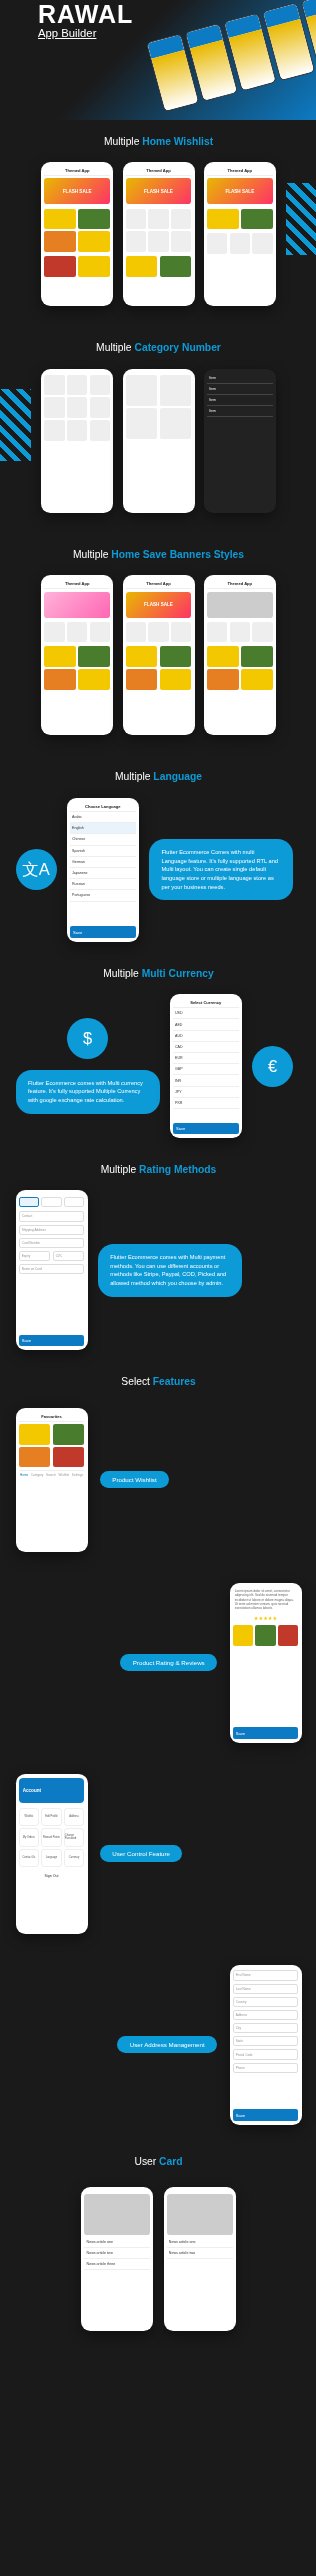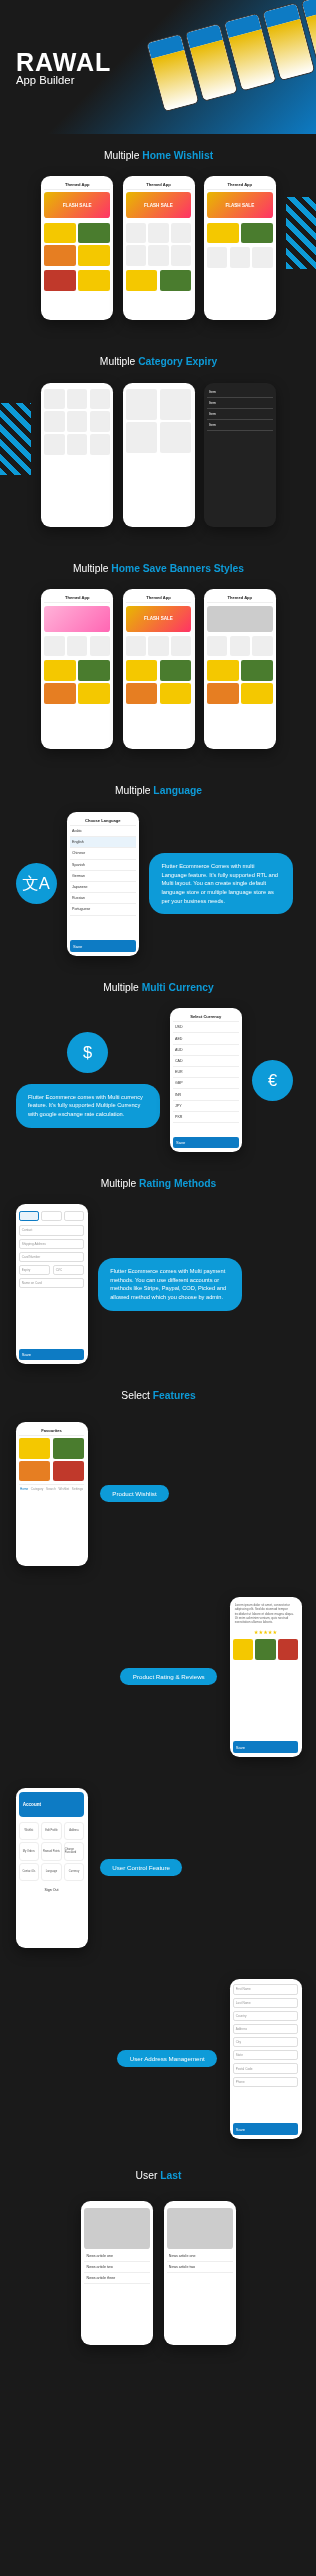--- a/index.html
+++ b/index.html
@@ -4,30 +4,30 @@
 <style>
 * { margin: 0; padding: 0; box-sizing: border-box; }
 body {
   width: 317px;
   background: #1a1a1a;
   font-family: -apple-system, BlinkMacSystemFont, 'Segoe UI', Arial, sans-serif;
   color: #fff;
 }
 .hero {
   position: relative;
-  height: 134px;
+  height: 120px;
   background: linear-gradient(135deg, #1a1a1a 40%, #0d7bc4 100%);
   overflow: hidden;
   display: flex;
-  align-items: center;
-  padding-left: 16px;
+  align-items: flex-start;
+  padding-left: 38px;
 }
 .hero-text { z-index: 2; }
 .hero-title { font-size: 25px; font-weight: 800; letter-spacing: 1px; }
-.hero-sub { font-size: 11.3px; font-weight: 300; margin-top: -2.1px; }
+.hero-sub { font-size: 11.3px; font-weight: 300; margin-top: -2.1px; text-decoration: underline; }
 .hero-phones {
   position: absolute;
   right: -31px;
   top: 15.5px;
   display: flex;
   gap: 4.1px;
   transform: rotate(-15deg);
 }
 .mini-phone {
   width: 36px; height: 72px;
@@ -217,21 +217,21 @@
           <div class="p-item light"></div>
           <div class="p-item light"></div>
         </div>
     </div>
   </div>
 </div>
 
 <div class="section">
   <div class="section-title">
     <span>Multiple</span>
-    <span class="highlight">Category Expiry</span>
+    <span class="highlight">Category Number</span>
   </div>
 </div>
 <div class="rel">
   <div class="stripes left" style="top:20.6px"></div>
   <div class="phone-row">
     <div class="phone">
       <div class="p-grid three">
           <div class="p-item light"></div>
           <div class="p-item light"></div>
           <div class="p-item light"></div>
@@ -461,21 +461,21 @@
     <div class="p-form-field">Postal Code</div>
     <div class="p-form-field">Phone</div>
     <div class="p-btn">Save</div>
   </div>
   <div class="pill">User Address Management</div>
 </div>
 
 <div class="section">
   <div class="section-title">
     <span>User</span>
-    <span class="highlight">Last</span>
+    <span class="highlight">Card</span>
   </div>
 </div>
 <div class="news-sec">
   <div class="phone">
     <div class="p-banner gray" style="height:41px"></div>
     <div class="p-list-item">News article one</div>
     <div class="p-list-item">News article two</div>
     <div class="p-list-item">News article three</div>
   </div>
   <div class="phone">

